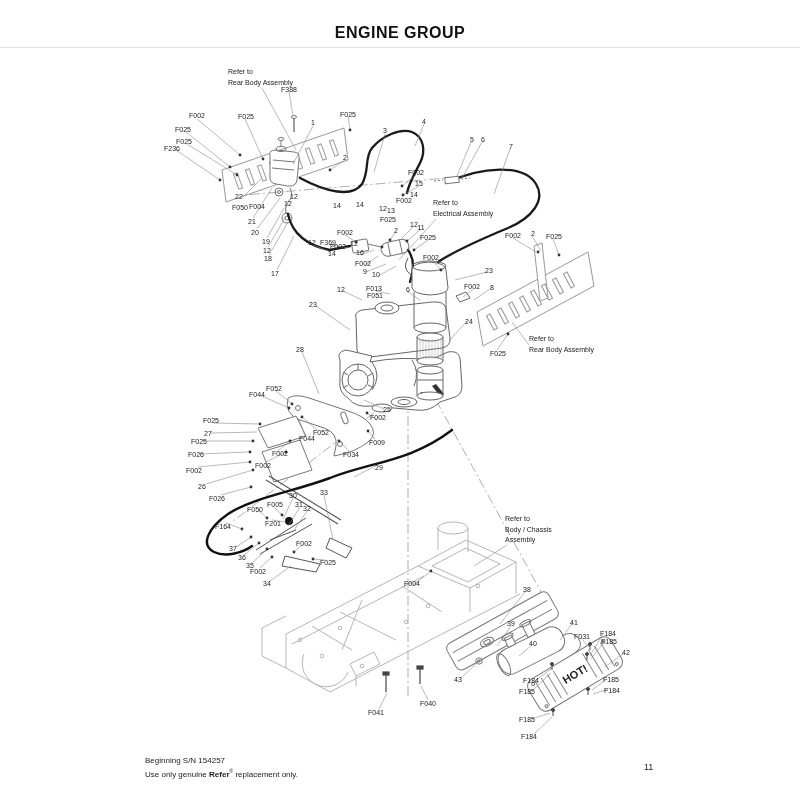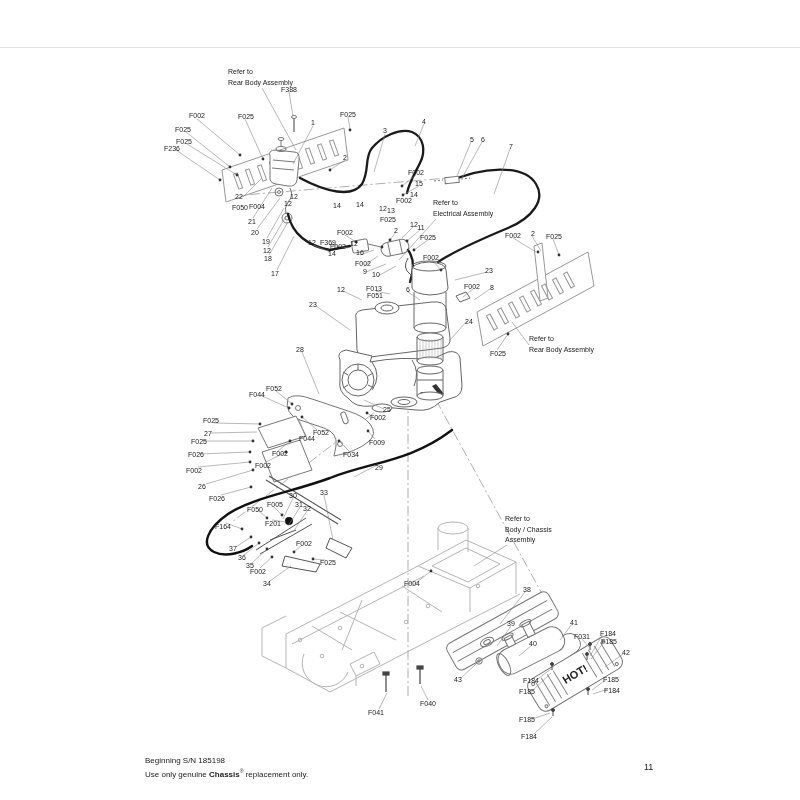--- a/index.html
+++ b/index.html
@@ -16,20 +16,21 @@
   .footer{position:absolute;left:145px;top:755px;font-size:8px;line-height:11px;color:#222;}
   .footer b{font-weight:bold;}
   .footer sup{font-size:5px;}
   .pagenum{position:absolute;left:644px;top:762px;font-size:9px;color:#222;}
 </style>
 </head>
 <body>
 
 <div class="page">
 
+  <div class="title">ENGINE GROUP</div>
   <div class="header-rule"></div>
 
   <svg class="diagram-svg" width="800" height="800" viewBox="0 0 800 800" fill="none">
 
     <g stroke="#9a9a9a" stroke-width="0.8" stroke-dasharray="10 3 2 3">
       <line x1="232" y1="196" x2="448" y2="178"></line>
       <line x1="408" y1="398" x2="408" y2="698"></line>
       <line x1="388" y1="402" x2="232" y2="522"></line>
       <line x1="436" y1="400" x2="552" y2="612"></line>
     </g>
@@ -504,18 +505,18 @@
         <div>Rear Body Assembly</div>
       </div>
       <div class="note" style="left: 505px; top: 514px;">
         <div>Refer to</div>
         <div>Body / Chassis</div>
         <div>Assembly</div>
       </div>
     </div>
 
   <div class="footer">
-    <div>Beginning S/N 185198</div>
-    <div><span>Use only genuine </span><b>Chassis</b><sup>®</sup><span> replacement only.</span></div>
+    <div>Beginning S/N 154257</div>
+    <div><span>Use only genuine </span><b>Refer</b><sup>®</sup><span> replacement only.</span></div>
   </div>
 
   <div class="pagenum">11</div>
 </div>
 
 </body></html>

